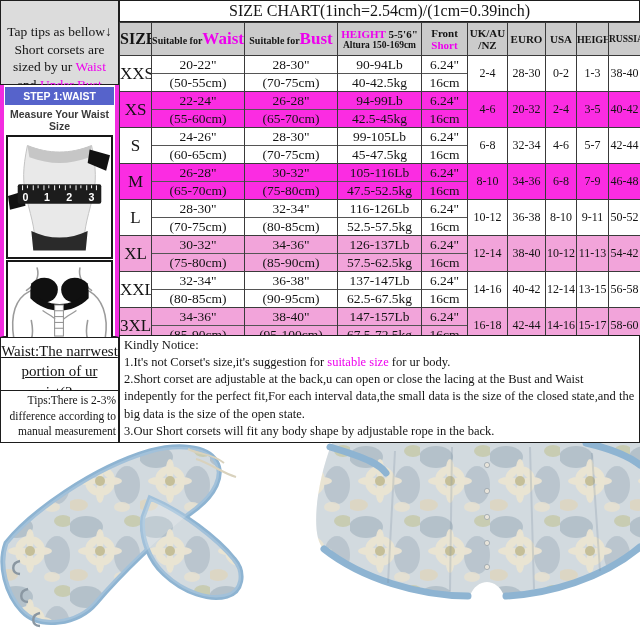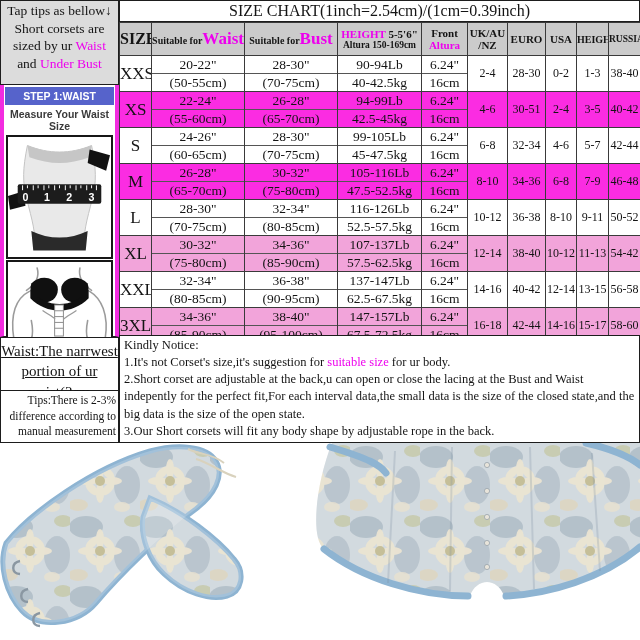--- a/index.html
+++ b/index.html
@@ -2,21 +2,21 @@
 <html><head>
 <meta charset="utf-8">
 <style>
   html,body{margin:0;padding:0;background:#fff;}
   #stage{position:relative;width:640px;height:640px;overflow:hidden;background:#fff;
          font-family:"Liberation Serif",serif;color:#141414;}
   .abs{position:absolute;box-sizing:border-box;}
 
   
   #tipbox{left:0;top:0;width:119px;height:85px;background:#dcdcdc;border:1px solid #1d1d1d;
-          text-align:center;font-size:13.5px;line-height:1.3;padding-top:1px;}
+          text-align:center;font-size:13.5px;line-height:1.3;padding-top:22px;}
   .mag{color:#ee00ee;}
   #stepsec{left:0;top:85px;width:119px;height:252px;background:#fff;
            border-left:4px solid #f22ce0;border-right:4px solid #f22ce0;border-bottom:1px solid #1d1d1d;}
   .banner{margin:2px 1px 1px 1px;background:#5663cb;color:#fff;text-align:center;
           font-family:"Liberation Sans",sans-serif;font-weight:bold;font-size:10.5px;padding:3px 17px;}
   .measure{font-family:"Liberation Sans",sans-serif;font-size:10.5px;font-weight:bold;color:#3a3a3a;
            text-align:center;padding:2px 0 2px 0;}
   .illusbox{margin:1px 2px;border:2px solid #161616;background:#fff;display:flex;align-items:center;justify-content:center;}
   #waistillus{height:120px;}
   #bustillus{height:82px;}
@@ -162,21 +162,21 @@
       <tr>
         <th style="font-size:16px">SIZE</th>
         <th><span class="pre">Suitable for</span><span class="big">Waist</span></th>
         <th><span class="pre">Suitable for</span><span class="big">Bust</span></th>
         <th>
           <div><span class="h-hl">HEIGHT</span> <span>5-5'6"</span></div>
           <div class="sub">Altura 150-169cm</div>
         </th>
         <th>
           <div>Front</div>
-          <div class="h-hl">Altura</div>
+          <div class="h-hl">Short</div>
         </th>
         <th>
           <div>UK/AU</div>
           <div>/NZ</div>
         </th>
         <th>EURO</th>
         <th>USA</th>
         <th style="font-size:10px">HEIGHT</th>
         <th style="font-size:9.5px">RUSSIA</th>
       </tr>
@@ -218,21 +218,21 @@
           </td>
       <td class="c-two">
             <div class="t">94-99Lb</div>
             <div class="b">42.5-45kg</div>
           </td>
       <td class="c-two">
             <div class="t">6.24"</div>
             <div class="b">16cm</div>
           </td>
       <td class="c-sm">4-6</td>
-      <td class="c-sm">30-51</td>
+      <td class="c-sm">20-32</td>
       <td class="c-sm">2-4</td>
       <td class="c-sm">3-5</td>
       <td class="c-sm">40-42</td>
     </tr>
         <tr>
       <td class="c-size">S</td>
       <td class="c-two">
             <div class="t">24-26"</div>
             <div class="b">(60-65cm)</div>
           </td>
@@ -306,21 +306,21 @@
       <td class="c-size">XL</td>
       <td class="c-two">
             <div class="t">30-32"</div>
             <div class="b">(75-80cm)</div>
           </td>
       <td class="c-two">
             <div class="t">34-36"</div>
             <div class="b">(85-90cm)</div>
           </td>
       <td class="c-two">
-            <div class="t">107-137Lb</div>
+            <div class="t">126-137Lb</div>
             <div class="b">57.5-62.5kg</div>
           </td>
       <td class="c-two">
             <div class="t">6.24"</div>
             <div class="b">16cm</div>
           </td>
       <td class="c-sm">12-14</td>
       <td class="c-sm">38-40</td>
       <td class="c-sm">10-12</td>
       <td class="c-sm">11-13</td>

